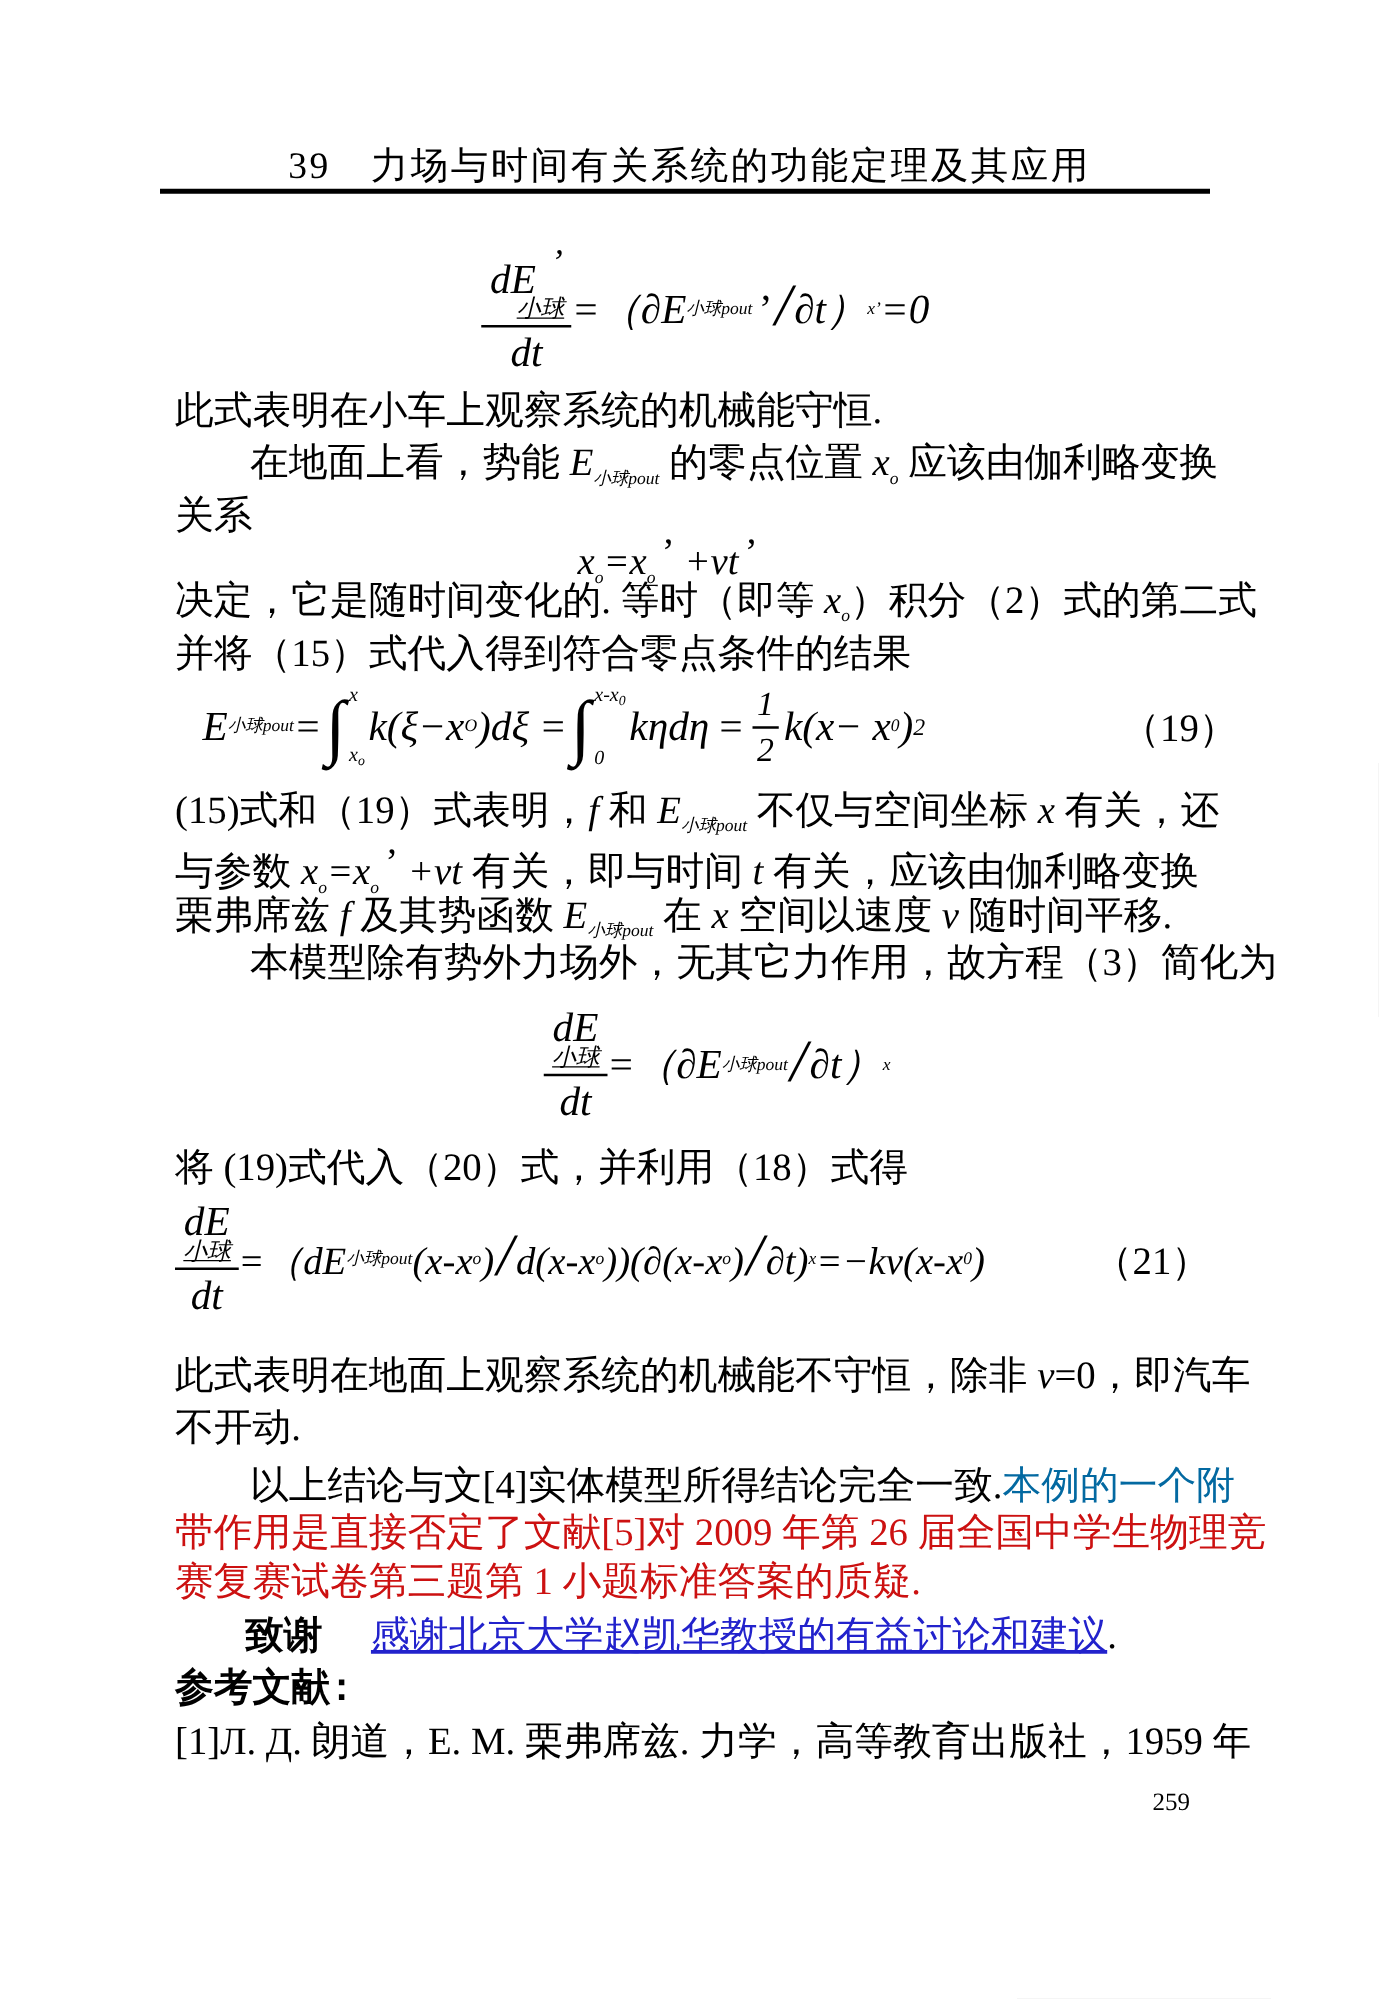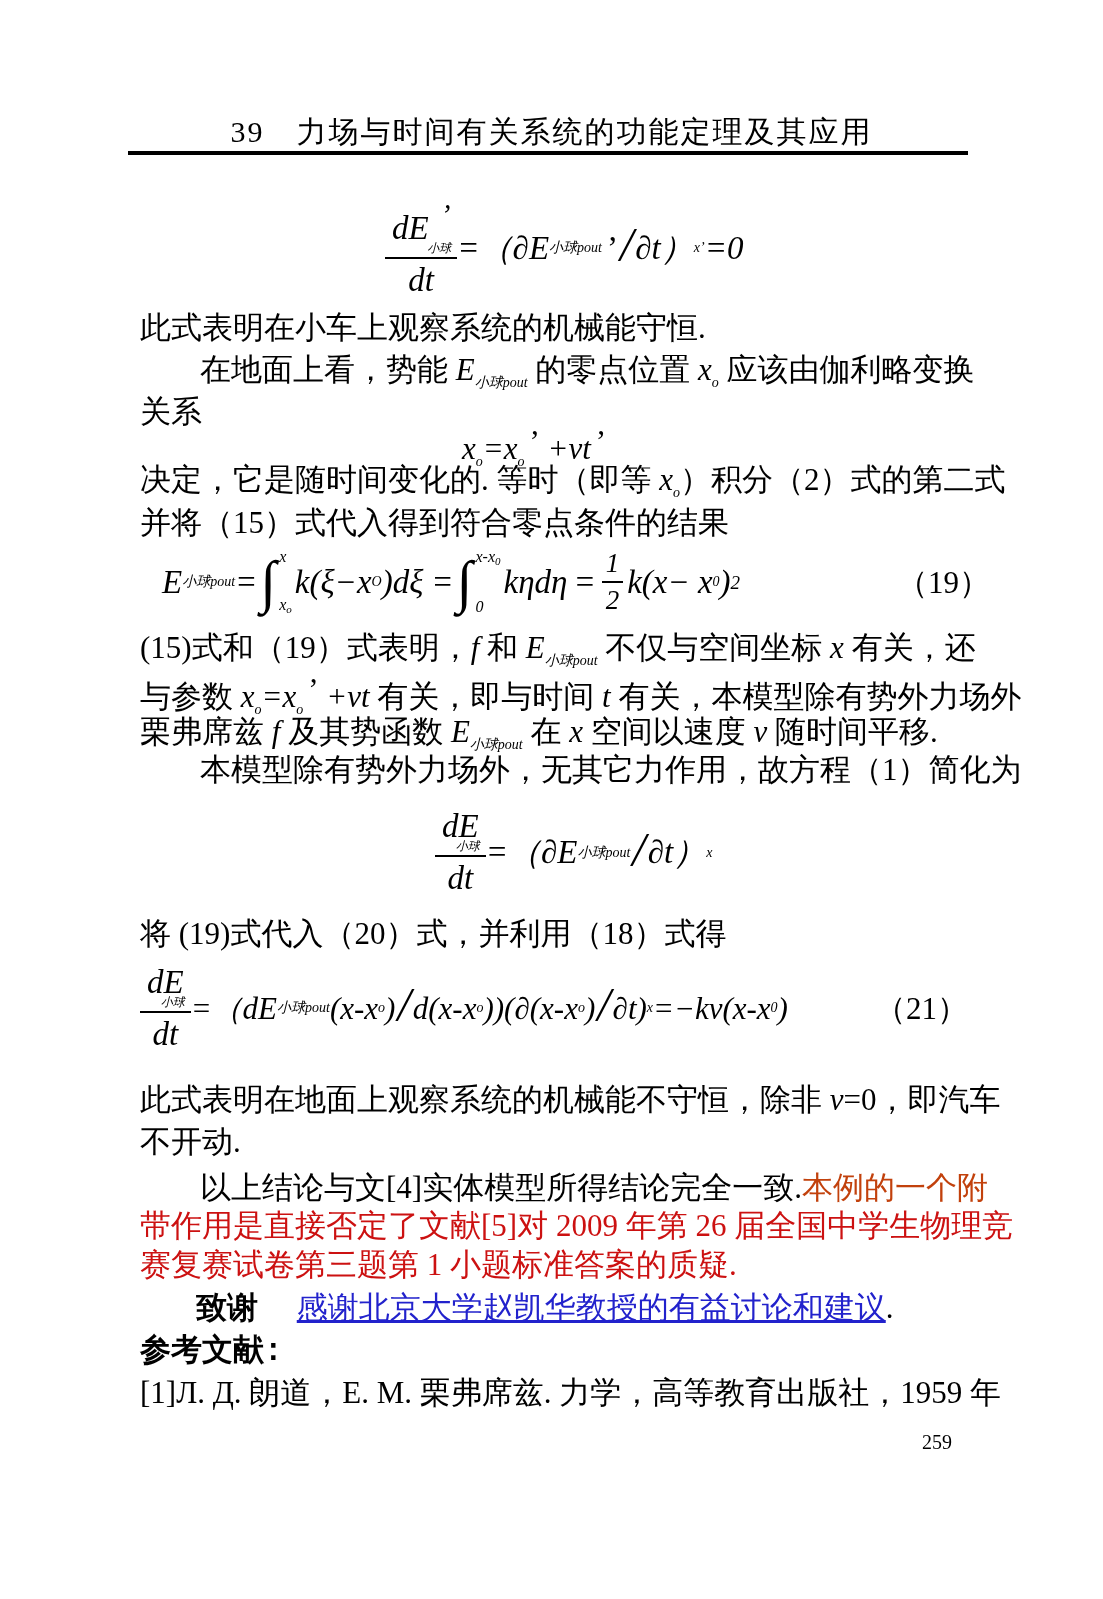--- a/index.html
+++ b/index.html
@@ -28,21 +28,21 @@
 
   
   .eq{
     position:absolute;left:140px;width:828px;display:flex;align-items:center;
     white-space:nowrap;font-style:italic;font-size:33px;line-height:1;
   }
   .eq .tag{margin-left:auto;}
   .frac{display:inline-flex;flex-direction:column;align-items:center;vertical-align:middle;}
   .fline{display:block;font-size:33px;padding:2px 7px;}
   .fprime{font-size:29px;vertical-align:15px;margin-left:12px;}
-  .fsubline{display:block;font-size:12px;align-self:flex-end;margin-top:-5px;padding-right:6px;}
+  .fsubline{display:block;font-size:19px;align-self:flex-end;margin-top:-5px;padding-right:6px;text-decoration:underline;}
   .fbar{display:block;align-self:stretch;height:2px;background:#000;margin:3px 0;}
   .slash{font-size:48px;line-height:0.9;margin:0 2px;position:relative;top:-3px;}
   .intwrap{display:inline-flex;align-items:center;margin:0 3px;}
   .intsym{font-size:58px;font-style:normal;line-height:0.95;}
   .lims{display:inline-flex;flex-direction:column;justify-content:space-between;height:66px;
         font-size:16px;margin-left:3px;line-height:1;}
   .tiny{font-size:11px;vertical-align:-3px;}
   .halffrac .fline{font-size:27px;padding:1px 4px;}
   .sup2{font-size:19px;vertical-align:13px;}
   .m{display:inline;}
@@ -153,27 +153,27 @@
   <div>
       <div class="line" style="top: 307px;"><span><span>此式表明在小车上观察系统的机械能守恒.</span></span></div>
       <div class="line" style="top: 349px; padding-left: 60px;"><span><span>在地面上看，势能 </span><span class="mi">E</span><span class="sb">小球pout</span><span> 的零点位置 </span><span class="mi">x</span><span class="sb">o</span><span> 应该由伽利略变换</span></span></div>
       <div class="line" style="top: 391px;"><span><span>关系</span></span></div>
       <div class="line flexline" style="top: 424px; padding-left: 322px;">
         <span><span class="mi">x</span><span class="sb">o</span><span class="mi">=</span><span class="mi">x</span><span class="sb">o</span><span class="pr">’</span><span class="mi"> +</span><span class="mi">vt</span><span class="pr">’</span></span>
       </div>
       <div class="line" style="top: 459px;"><span><span>决定，它是随时间变化的. 等时（即等 </span><span class="mi">x</span><span class="sb">o</span><span>）积分（2）式的第二式</span></span></div>
       <div class="line" style="top: 502px;"><span><span>并将（15）式代入得到符合零点条件的结果</span></span></div>
       <div class="line" style="top: 627px;"><span><span>(15)式和（19）式表明，</span><span class="mi">f</span><span> 和 </span><span class="mi">E</span><span class="sb">小球pout</span><span> 不仅与空间坐标 </span><span class="mi">x</span><span> 有关，还</span></span></div>
-      <div class="line" style="top: 669px;"><span><span>与参数 </span><span class="mi">x</span><span class="sb">o</span><span class="mi">=</span><span class="mi">x</span><span class="sb">o</span><span class="pr">’</span><span class="mi"> +</span><span class="mi">vt</span><span> 有关，即与时间 </span><span class="mi">t</span><span> 有关，本模型除有势外力场外</span></span></div>
+      <div class="line" style="top: 669px;"><span><span>与参数 </span><span class="mi">x</span><span class="sb">o</span><span class="mi">=</span><span class="mi">x</span><span class="sb">o</span><span class="pr">’</span><span class="mi"> +</span><span class="mi">vt</span><span> 有关，即与时间 </span><span class="mi">t</span><span> 有关，应该由伽利略变换</span></span></div>
       <div class="line" style="top: 711px;"><span><span>栗弗席兹 </span><span class="mi">f</span><span> 及其势函数 </span><span class="mi">E</span><span class="sb">小球pout</span><span> 在 </span><span class="mi">x</span><span> 空间以速度 </span><span class="mi">v</span><span> 随时间平移.</span></span></div>
-      <div class="line" style="top: 749px; padding-left: 60px;"><span><span>本模型除有势外力场外，无其它力作用，故方程（1）简化为</span></span></div>
+      <div class="line" style="top: 749px; padding-left: 60px;"><span><span>本模型除有势外力场外，无其它力作用，故方程（3）简化为</span></span></div>
       <div class="line" style="top: 913px;"><span><span>将 (19)式代入（20）式，并利用（18）式得</span></span></div>
       <div class="line" style="top: 1079px;"><span><span>此式表明在地面上观察系统的机械能不守恒，除非 </span><span class="mi">v</span><span>=0，即汽车</span></span></div>
       <div class="line" style="top: 1121px;"><span><span>不开动.</span></span></div>
-      <div class="line" style="top: 1167px; padding-left: 60px;"><span><span>以上结论与文[4]实体模型所得结论完全一致.</span><span style="color: #c2410c;">本例的一个附</span></span></div>
+      <div class="line" style="top: 1167px; padding-left: 60px;"><span><span>以上结论与文[4]实体模型所得结论完全一致.</span><span style="color: #0369a1;">本例的一个附</span></span></div>
       <div class="line" style="top: 1205px;"><span><span style="color: rgb(204, 17, 17);">带作用是直接否定了文献[5]对 2009 年第 26 届全国中学生物理竞</span></span></div>
       <div class="line" style="top: 1244px;"><span><span style="color: rgb(204, 17, 17);">赛复赛试卷第三题第 1 小题标准答案的质疑.</span></span></div>
       <div class="line" style="top: 1287px; padding-left: 56px;"><span><span style="font-weight: bold;">致谢</span><span>　 </span><span style="color: rgb(34, 34, 204); text-decoration: underline;">感谢北京大学赵凯华教授的有益讨论和建议</span><span>.</span></span></div>
       <div class="line" style="top: 1329px;"><span><span style="font-weight: bold; font-family: Liberation Mono, monospace;">参考文献:</span></span></div>
       <div class="line" style="top: 1372px;"><span><span>[1]Л. Д. 朗道，E. M. 栗弗席兹. 力学，高等教育出版社，1959 年</span></span></div>
     </div>
 
   <div class="pageno">259</div>
 </div>
 

